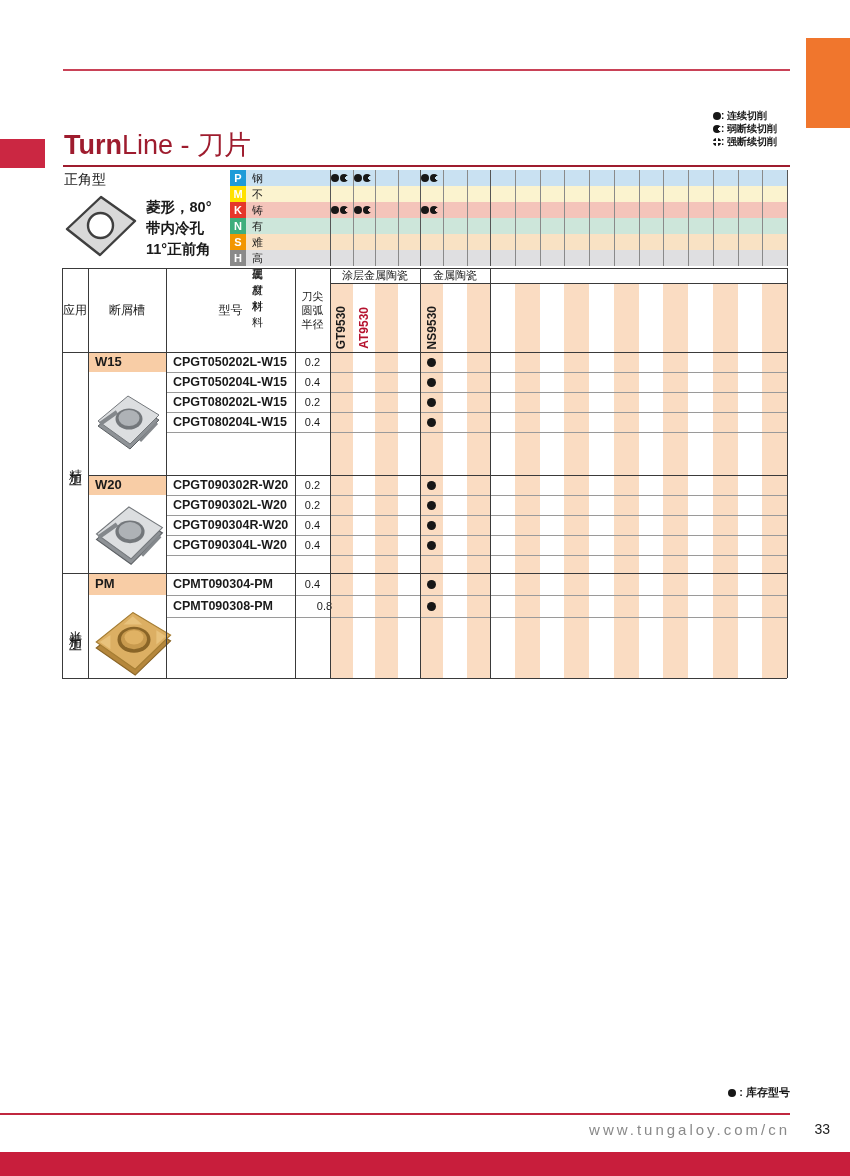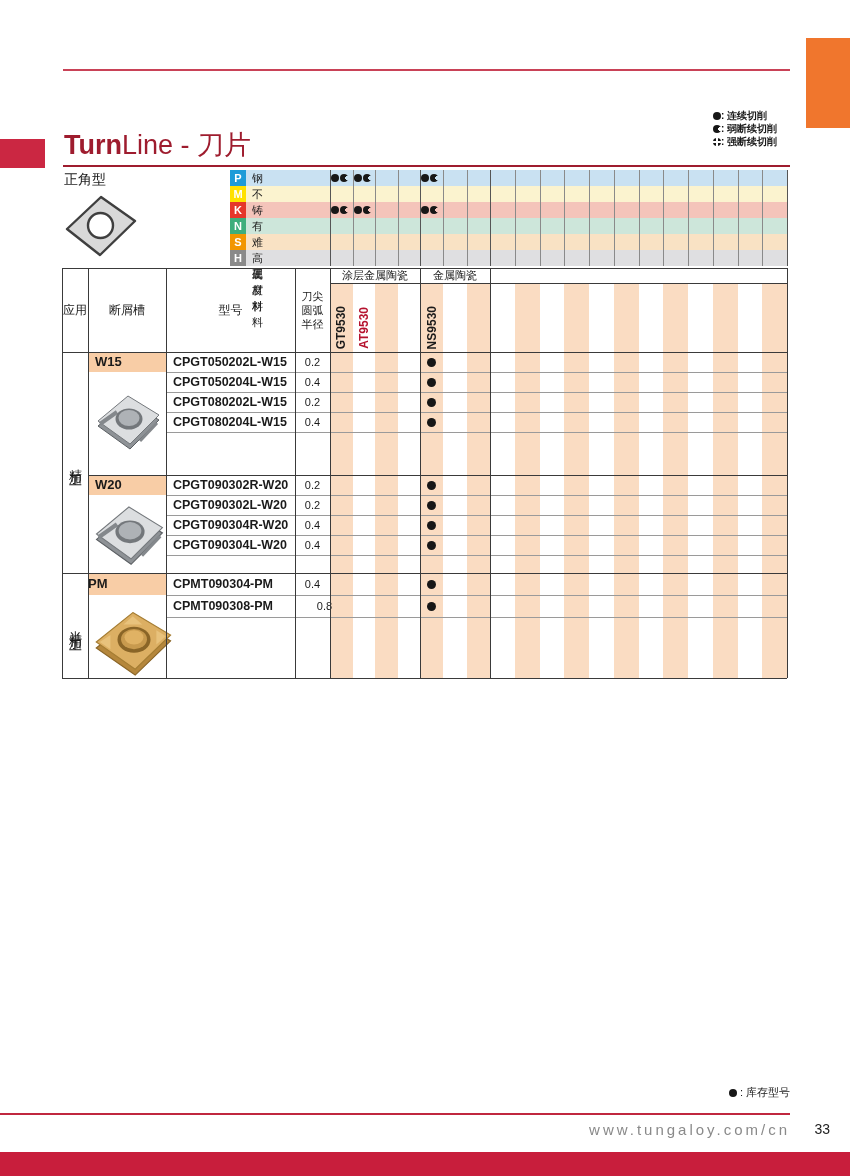--- a/index.html
+++ b/index.html
@@ -41,20 +41,25 @@
   </div>
   <div class="abs" style="left:63px;top:165px;width:727px;height:2px;background:#9e1c2e;"></div>
 
   <div class="abs" style="left:64px;top:171px;font-size:14px;">正角型</div>
   <div class="abs" style="left:64px;top:194px;">
     <svg width="74" height="64" viewBox="0 0 74 64">
       <polygon points="37,3 71,27 36,61 3,35" fill="#d9d9d9" stroke="#3f3f3f" stroke-width="2.4" stroke-linejoin="round"></polygon>
       <circle cx="36.5" cy="31.5" r="12.5" fill="#ffffff" stroke="#3f3f3f" stroke-width="2.4"></circle>
     </svg>
   </div>
+  <div class="abs" id="insert-desc" style="left:146px;top:197px;font-size:14.5px;line-height:21px;font-weight:bold;">
+      <div>菱形，80°</div>
+      <div>带内冷孔</div>
+      <div>11°正前角</div>
+    </div>
 
   <div class="abs" id="material-grid" style="left:0;top:0;">
       <div class="abs" style="left: 246px; top: 170px; width: 541px; height: 16px; background: rgb(201, 225, 242);"></div>
       <div class="abs" style="left: 230px; top: 170px; width: 16px; height: 16px; background: rgb(29, 155, 216); color: rgb(255, 255, 255); font-weight: bold; font-size: 11px; display: flex; align-items: center; justify-content: center;">P</div>
       <div class="abs" style="left: 252px; top: 170px; height: 16px; font-size: 11px; line-height: 16px;">钢</div>
       <div class="abs" style="left: 331px; top: 170px; width: 20.5px; height: 16px; display: flex; align-items: center; gap: 1px;">
         <span class="sym sym-continuous sym-sm"></span>
         <span class="sym sym-weak sym-sm"></span>
       </div>
       <div class="abs" style="left: 353.5px; top: 170px; width: 20.5px; height: 16px; display: flex; align-items: center; gap: 1px;">
@@ -195,21 +200,21 @@
           <polygon points="36,15 67,34 38,63 6,40" fill="#8e9296" stroke="#5b5f63" stroke-width="1"></polygon>
           <polygon points="36,10 67,29 38,58 6,35" fill="#dcdee0" stroke="#74787c" stroke-width="1"></polygon>
           <line x1="8" y1="38" x2="25" y2="26" stroke="#84888c" stroke-width="4"></line>
           <line x1="48" y1="55" x2="65" y2="37" stroke="#84888c" stroke-width="3"></line>
           <ellipse cx="37" cy="33" rx="13.5" ry="10.5" fill="#73777b"></ellipse>
           <ellipse cx="37" cy="32" rx="10.5" ry="8" fill="#aeb2b6"></ellipse>
         </svg></div>
       <div class="abs" style="left: 62px; top: 573px; width: 26px; height: 105px; display: flex; align-items: center; justify-content: center;">
         <span class="vapp">半精加工</span>
       </div>
-      <div class="abs" style="left: 88px; top: 573px; width: 78px; height: 22px; background: rgb(248, 205, 166); font-weight: bold; font-size: 13px; line-height: 22px; box-sizing: border-box;">PM</div>
+      <div class="abs" style="left: 88px; top: 573px; width: 78px; height: 22px; background: rgb(248, 205, 166); font-weight: bold; font-size: 13px; line-height: 22px; padding-left: 7px; box-sizing: border-box;">PM</div>
       <div class="abs modeltxt" style="left: 166px; top: 573px; width: 129px; height: 22px; line-height: 22px;">CPMT090304-PM</div>
       <div class="abs" style="left: 295px; top: 573px; width: 35px; height: 22px; font-size: 11px; display: flex; align-items: center; justify-content: center;">0.4</div>
       <div class="abs" style="left: 427.167px; top: 579.5px; width: 9px; height: 9px; border-radius: 50%; background: rgb(23, 23, 23);"></div>
       <div class="abs" style="left: 166px; top: 595px; width: 621px; height: 1px; background: rgb(154, 154, 154);"></div>
       <div class="abs modeltxt" style="left: 166px; top: 595px; width: 129px; height: 22px; line-height: 22px;">CPMT090308-PM</div>
       <div class="abs" style="left: 295px; top: 595px; width: 35px; height: 22px; font-size: 11px; display: flex; align-items: center; justify-content: center; padding-left: 12px;">0.8</div>
       <div class="abs" style="left: 427.167px; top: 601.5px; width: 9px; height: 9px; border-radius: 50%; background: rgb(23, 23, 23);"></div>
       <div class="abs" style="left: 166px; top: 617px; width: 621px; height: 1px; background: rgb(154, 154, 154);"></div>
       <div class="abs" style="left: 90px; top: 602px; width: 88px;"><svg width="88" height="79" viewBox="0 0 74 67">
           <polygon points="36,14 68,33 38,62 5,39" fill="#b5873c" stroke="#8a6527" stroke-width="1"></polygon>
@@ -230,21 +235,21 @@
       <div class="abs" style="left: 62px; top: 268px; width: 1px; height: 410px; background: rgb(58, 58, 58);"></div>
       <div class="abs" style="left: 88px; top: 268px; width: 1px; height: 410px; background: rgb(58, 58, 58);"></div>
       <div class="abs" style="left: 166px; top: 268px; width: 1px; height: 410px; background: rgb(58, 58, 58);"></div>
       <div class="abs" style="left: 295px; top: 268px; width: 1px; height: 410px; background: rgb(58, 58, 58);"></div>
       <div class="abs" style="left: 330px; top: 268px; width: 1px; height: 410px; background: rgb(58, 58, 58);"></div>
       <div class="abs" style="left: 420px; top: 268px; width: 1px; height: 410px; background: rgb(58, 58, 58);"></div>
       <div class="abs" style="left: 490px; top: 268px; width: 1px; height: 410px; background: rgb(58, 58, 58);"></div>
       <div class="abs" style="left: 787px; top: 268px; width: 1px; height: 410px; background: rgb(58, 58, 58);"></div>
     </div>
 
-  <div class="abs" style="right:60px;top:1085px;font-size:11px;">
+  <div class="abs" style="right:60px;top:1085px;font-size:11px;font-weight:bold;">
     <span class="sym sym-continuous sym-sm"></span>
     <span>: <span>库存型号</span></span>
   </div>
   <div class="abs" style="left:0;top:1113px;width:790px;height:2px;background:#c0273f;"></div>
   <div class="abs" style="right:60px;top:1121px;font-size:15px;color:#8a8a8a;letter-spacing:3px;">www.tungaloy.com/cn</div>
   <div class="abs" style="right:20px;top:1121px;font-size:14px;color:#222;">33</div>
   <div class="abs" style="left:0;top:1152px;width:850px;height:24px;background:#c81e3c;"></div>
 </div>
 
 </body></html>

